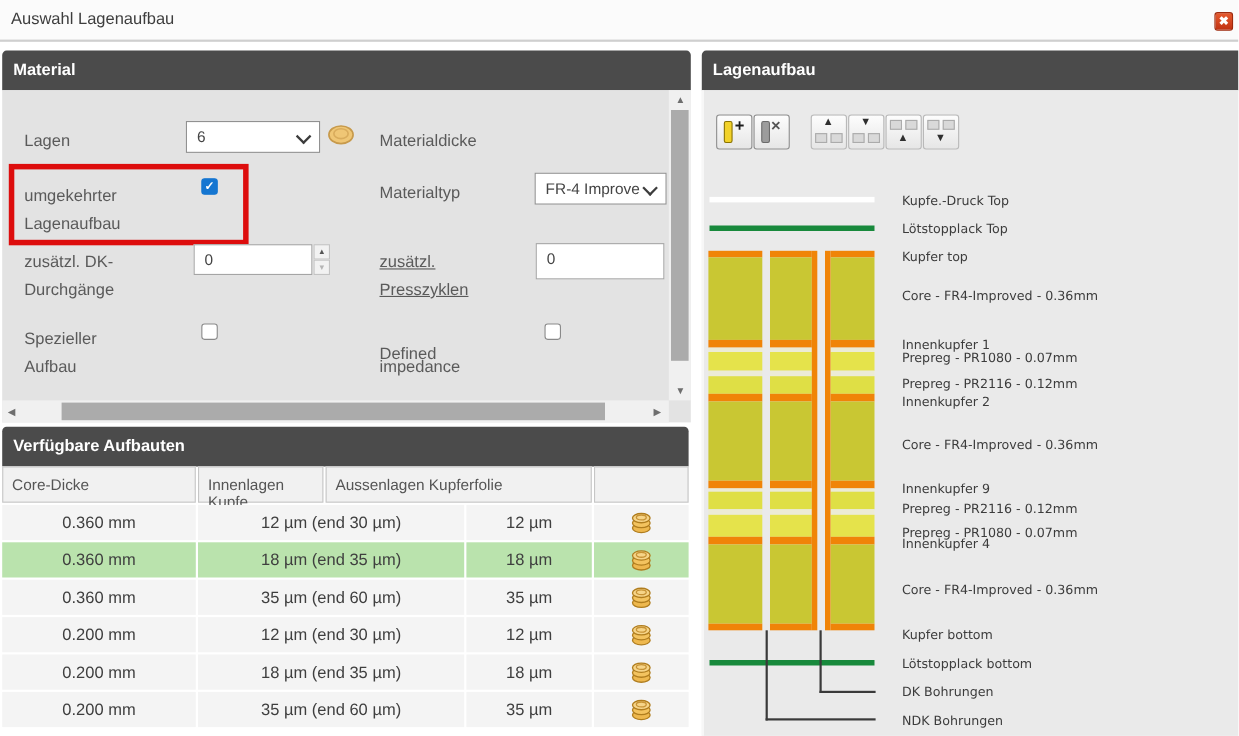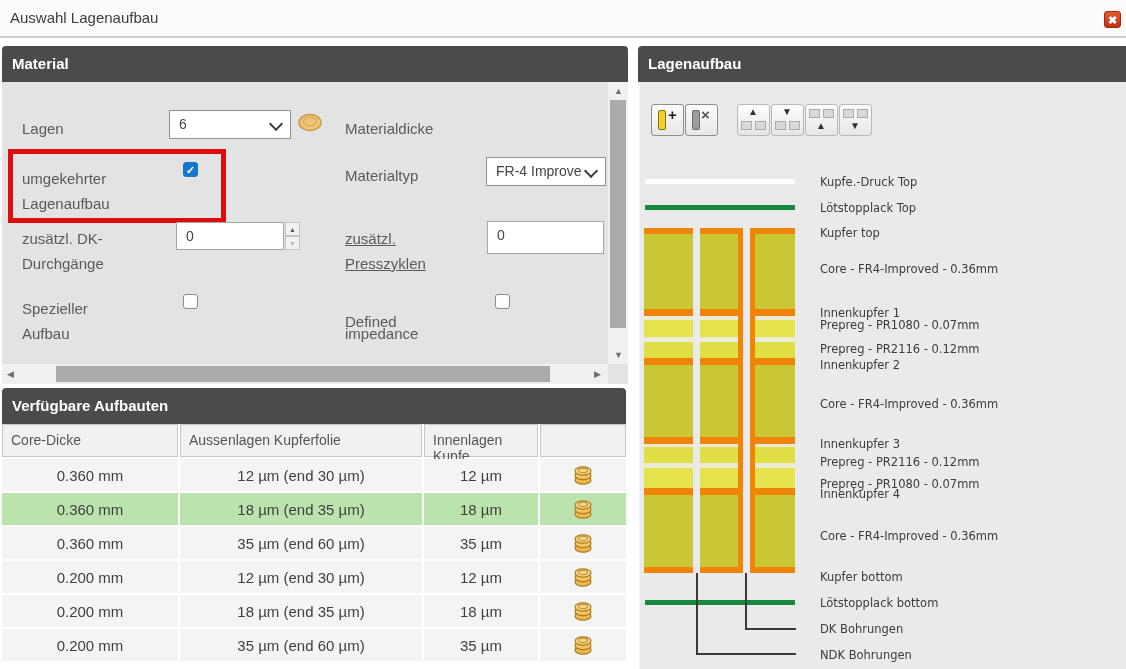--- a/index.html
+++ b/index.html
@@ -138,22 +138,22 @@
     </div>
   </div>
 
   <div class="sec-hdr" style="left:2px;top:388px;width:624px;height:36px;">
     <span>Verfügbare Aufbauten</span>
   </div>
 
   <div class="tbl">
     <div class="tbl-hrow">
       <div class="tbl-hcell" style="width:176px;">Core-Dicke</div>
+      <div class="tbl-hcell" style="width:114px;">Innenlagen Kupfe</div>
       <div class="tbl-hcell" style="width:242px;">Aussenlagen Kupferfolie</div>
-      <div class="tbl-hcell" style="width:114px;">Innenlagen Kupfe</div>
       <div class="tbl-hcell" style="width:86px;"></div>
     </div>
     <div>
         <div class="tbl-row">
           <div class="tbl-cell" style="width: 176px;">0.360 mm</div>
           <div class="tbl-cell" style="width: 242px;">12 µm (end 30 µm)</div>
           <div class="tbl-cell" style="width: 114px;">12 µm</div>
           <div class="tbl-cell" style="width: 86px;">
             <svg class="coin-svg" width="20" height="22" viewBox="0 0 20 22">
               <ellipse cx="10" cy="16" rx="8" ry="4.2" fill="#eeb84e" stroke="#b07d1e" stroke-width="1.2"></ellipse>
@@ -339,21 +339,21 @@
   <div>
       <span class="slabel" style="top: 175px;">Kupfe.-Druck Top</span>
       <span class="slabel" style="top: 201px;">Lötstopplack Top</span>
       <span class="slabel" style="top: 226px;">Kupfer top</span>
       <span class="slabel" style="top: 262px;">Core - FR4-Improved - 0.36mm</span>
       <span class="slabel" style="top: 306px;">Innenkupfer 1</span>
       <span class="slabel" style="top: 318px;">Prepreg - PR1080 - 0.07mm</span>
       <span class="slabel" style="top: 342px;">Prepreg - PR2116 - 0.12mm</span>
       <span class="slabel" style="top: 358px;">Innenkupfer 2</span>
       <span class="slabel" style="top: 397px;">Core - FR4-Improved - 0.36mm</span>
-      <span class="slabel" style="top: 437px;">Innenkupfer 3</span>
+      <span class="slabel" style="top: 437px;">Innenkupfer 9</span>
       <span class="slabel" style="top: 455px;">Prepreg - PR2116 - 0.12mm</span>
       <span class="slabel" style="top: 477px;">Prepreg - PR1080 - 0.07mm</span>
       <span class="slabel" style="top: 487px;">Innenkupfer 4</span>
       <span class="slabel" style="top: 529px;">Core - FR4-Improved - 0.36mm</span>
       <span class="slabel" style="top: 570px;">Kupfer bottom</span>
       <span class="slabel" style="top: 596px;">Lötstopplack bottom</span>
       <span class="slabel" style="top: 622px;">DK Bohrungen</span>
       <span class="slabel" style="top: 648px;">NDK Bohrungen</span>
     </div>
 

